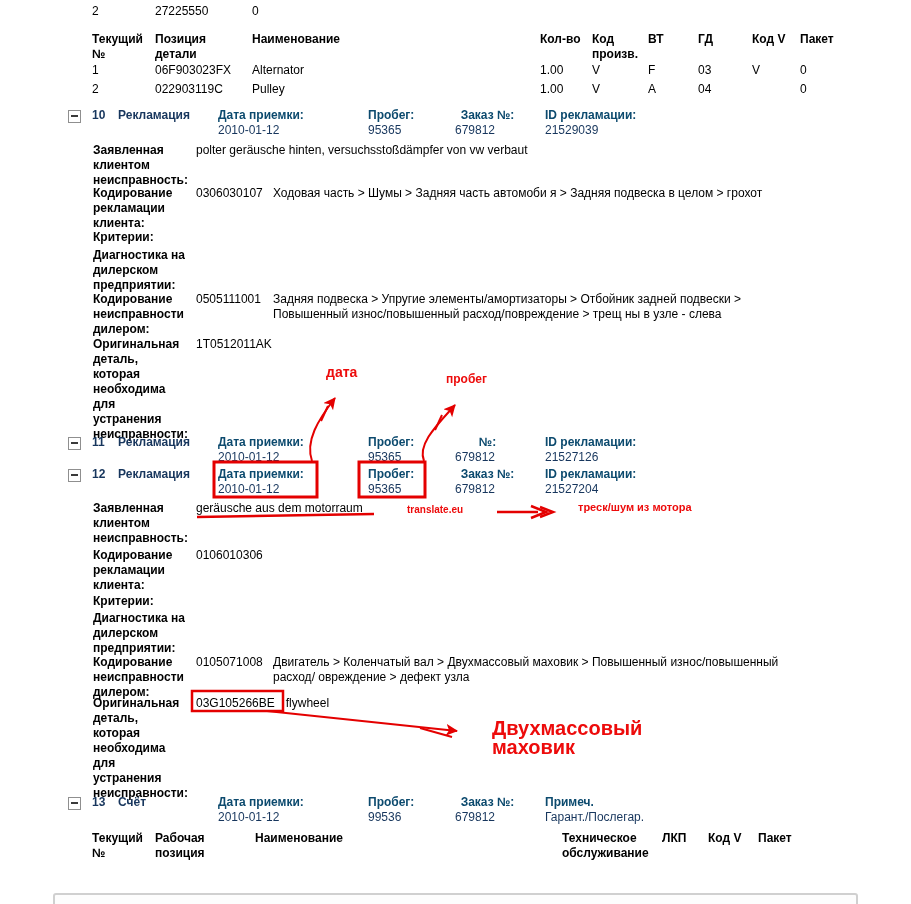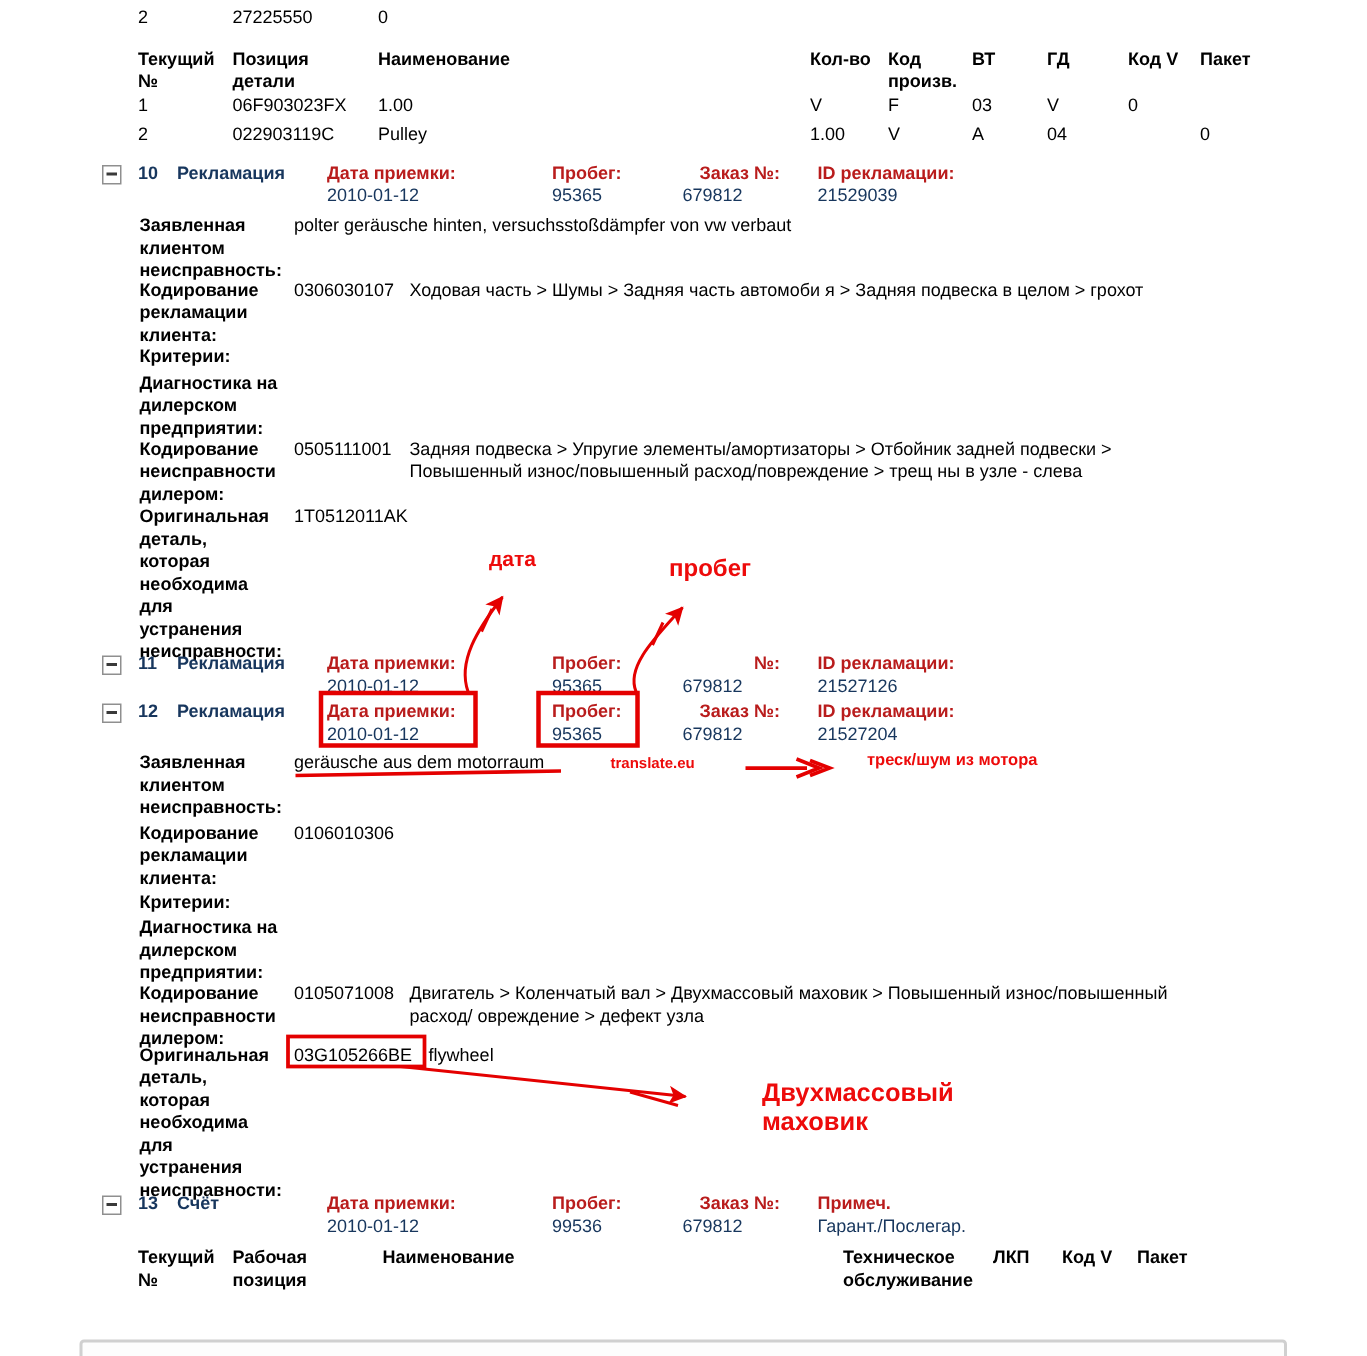--- a/index.html
+++ b/index.html
@@ -17,24 +17,24 @@
   .th{font-weight:bold;white-space:pre-line;}
 
   
   .sec{margin-left:68px;display:flex;align-items:flex-start;}
   .tog{width:11px;height:11px;border:1px solid #8f8f8f;background:#fff;margin-top:2px;
        flex:none;position:relative;cursor:pointer;}
   .tog .dash{position:absolute;left:2px;right:2px;top:4px;height:2px;background:#3a3a3a;}
   .sec .num{width:26px;margin-left:11px;flex:none;font-weight:bold;color:#17365d;}
   .sec .typ{width:100px;flex:none;font-weight:bold;color:#17365d;}
   .kv{flex:none;}
-  .kv .lbl{font-weight:bold;color:#b91c1c;}
+  .kv .lbl{font-weight:bold;color:#0c4a6e;}
   .kv .val{color:#17365d;}
   .kv0{width:150px;} .kv1{width:87px;}
-  .kv2{width:90px;} .kv2 .lbl{text-align:right;padding-right:25px;}
+  .kv2{width:90px;} .kv2 .lbl{text-align:center;padding-right:25px;}
   .kv3{width:200px;} .kv4{width:auto;}
 
   
   .frow{margin-left:93px;display:grid;grid-template-columns:103px auto;}
   .frow .flbl{font-weight:bold;white-space:pre-line;}
   .frow .fval{display:flex;align-items:flex-start;}
   .code{width:77px;flex:none;}
   .desc{white-space:pre-line;max-width:600px;}
   .suffix{margin-left:11px;}
 
@@ -66,20 +66,21 @@
 произв.</div>
   <div class="th">ВТ</div>
   <div class="th">ГД</div>
   <div class="th">Код V</div>
   <div class="th">Пакет</div>
 </div>
 
 <div class="row grid-parts" style="top:63px">
   <div>1</div>
   <div>06F903023FX</div>
+  <div>Alternator</div>
   <div>1.00</div>
   <div>V</div>
   <div>F</div>
   <div>03</div>
   <div>V</div>
   <div>0</div>
 </div>
 <div class="row grid-parts" style="top:82px">
   <div>2</div>
   <div>022903119C</div>
@@ -297,24 +298,24 @@
   <div class="th">Техническое
 обслуживание</div>
   <div class="th">ЛКП</div>
   <div class="th">Код V</div>
   <div class="th">Пакет</div>
 </div>
 
 <div class="panel"></div>
 
 <div class="ann" style="left:326px;top:363px;font-size:14px;">дата</div>
-<div class="ann" style="left:446px;top:370px;font-size:16px;">пробег</div>
+<div class="ann" style="left:446px;top:370px;font-size:12px;">пробег</div>
 <div class="ann" style="left:407px;top:500px;font-size:10px;">translate.eu</div>
 <div class="ann" style="left:578px;top:498px;font-size:11px;">треск/шум из мотора</div>
-<div class="ann" style="left:508px;top:719px;font-size:17px;">Двухмассовый
+<div class="ann" style="left:492px;top:719px;font-size:20px;">Двухмассовый
 маховик</div>
 
 <svg class="overlay" viewBox="0 0 911 904">
   <defs>
     <marker id="ah" markerUnits="userSpaceOnUse" markerWidth="16" markerHeight="14" refX="11" refY="6" orient="auto">
       <path d="M0,0 L12,6 L0,12 L3,6 z" fill="#e40000"></path>
     </marker>
   </defs>
 
   <rect x="214" y="462" width="103" height="35" fill="none" stroke="#e40000" stroke-width="3"></rect>

